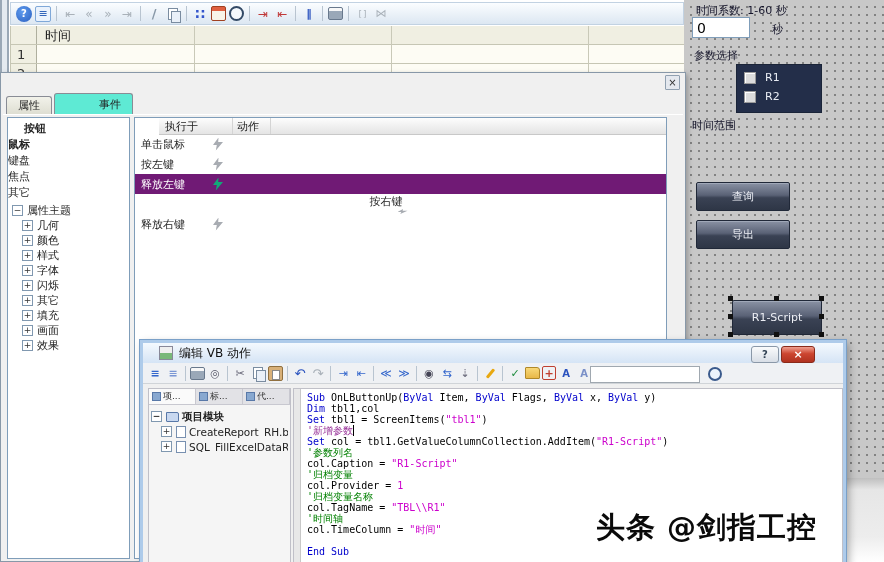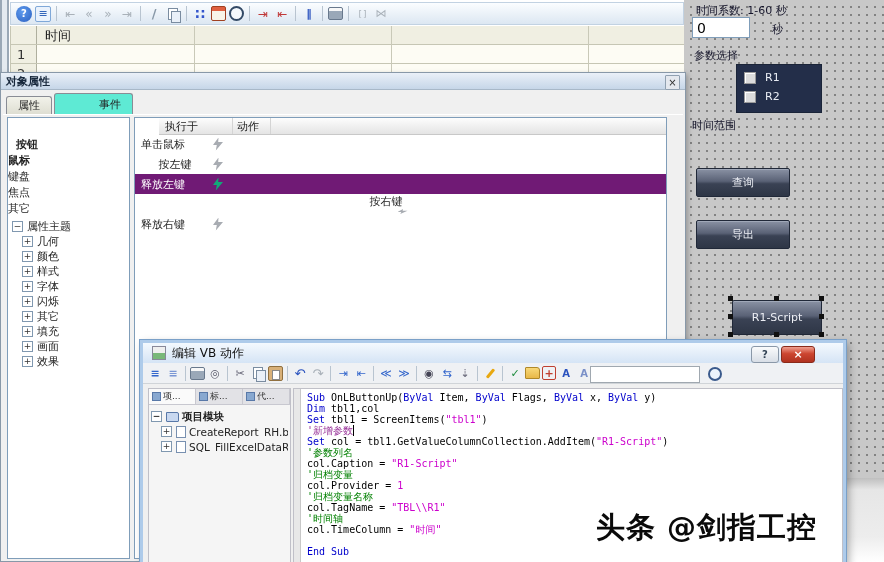--- a/index.html
+++ b/index.html
@@ -73,21 +73,21 @@
                display:flex;align-items:center;justify-content:center;font-size:10px;color:#333;border-radius:1px;}
   .props-tabs{position:absolute;left:5px;top:21px;display:flex;align-items:flex-end;height:20px;}
   .ptab{height:17px;padding:0 11px;display:flex;align-items:center;font-size:11px;color:#222;
         background:linear-gradient(#F2F2EA,#DEDED2);border:1px solid #898C95;border-bottom:none;
         border-radius:3px 3px 0 0;margin-right:2px;}
   .ptab.active{background:#5eead4;height:20px;z-index:2;padding-left:44px;}
   .props-body{position:absolute;left:2px;top:41px;right:2px;bottom:2px;border-top:1px solid #FFF;}
   .tree-panel{position:absolute;left:4px;top:2px;width:123px;bottom:0;background:#FFF;border:1px solid #7F9DB9;
               overflow:hidden;box-sizing:border-box;}
   .titem{height:16px;display:flex;align-items:center;font-size:11px;color:#222;white-space:nowrap;}
-  .t-root{padding-left:8px;font-weight:bold;margin-top:18px;}
+  .t-root{padding-left:16px;font-weight:bold;margin-top:2px;}
   .lvl1{}
   .lvl1.bold{font-weight:bold;}
   .t-group{padding-left:4px;margin-top:2px;}
   .lvl2{padding-left:14px;height:15px;}
   .xb{display:inline-flex;width:9px;height:9px;border:1px solid #8098B0;background:#FFF;font-size:9px;line-height:7px;
       align-items:center;justify-content:center;color:#333;margin-right:4px;flex:0 0 auto;box-sizing:content-box;}
   .list-panel{position:absolute;left:131px;top:2px;width:533px;bottom:0;background:#FFF;border:1px solid #7F9DB9;
               overflow:hidden;box-sizing:border-box;}
   .list-hdr{position:absolute;left:0;top:0;width:100%;height:16px;background:linear-gradient(#FDFDFD,#E4E4E4);
             border-bottom:1px solid #C8C8C8;display:flex;margin-left:24px;}
@@ -97,21 +97,21 @@
   .erow{position:absolute;left:0;width:100%;height:20px;display:flex;align-items:center;}
   .elabel{width:74px;padding-left:6px;box-sizing:border-box;font-size:11px;}
   .erow.sel{background:#701a75;color:#FFF;}
   .bolt{width:10px;height:13px;background:#A8ACB2;clip-path:polygon(55% 0,0 58%,38% 58%,28% 100%,100% 35%,52% 35%);margin-left:4px;}
   .erow.sel .bolt{background:#12A878;}
 
   
   .vb{left:140px;top:340px;width:706px;height:226px;background:#F0F0F0;border:3px solid #AECBEA;outline:1px solid #7AA0C8;
       box-sizing:border-box;box-shadow:3px 3px 8px rgba(0,0,0,0.3);}
   .vb-title{position:absolute;left:0;top:0;width:100%;height:20px;background:linear-gradient(#F4F9FE,#D5E4F5);
-            display:flex;align-items:center;padding-left:9px;box-sizing:border-box;font-size:12px;color:#111;gap:6px;}
+            display:flex;align-items:center;padding-left:16px;box-sizing:border-box;font-size:12px;color:#111;gap:6px;}
   .vb-app-icon{width:12px;height:12px;background:linear-gradient(#EFEFEF 50%,#79B879 50%);border:1px solid #889;flex:0 0 auto;}
   .vb-help{position:absolute;right:64px;top:3px;width:26px;height:15px;border-radius:3px;border:1px solid #8A98A8;
            background:linear-gradient(#FAFBFC,#D8DEE6);display:flex;align-items:center;justify-content:center;
            font-size:10px;font-weight:bold;color:#345;}
   .vb-close{position:absolute;right:28px;top:3px;width:32px;height:15px;border-radius:3px;border:1px solid #8A2A1A;
             background:linear-gradient(#F0A090,#CC4530 45%,#B03220);display:flex;align-items:center;justify-content:center;
             font-size:11px;font-weight:bold;color:#FFF;}
   .vb-toolbar{position:absolute;left:0;top:20px;width:100%;height:21px;background:#EFF1F4;border-bottom:1px solid #D0D4D8;
               display:flex;align-items:center;gap:2px;padding:0 4px;box-sizing:border-box;}
   .vb-combo{position:absolute;left:447px;top:23px;width:108px;height:15px;background:#FFF;border:1px solid #A0A8B0;}
@@ -227,40 +227,37 @@
         <div class="chkrow">
           <span class="chk"></span>
           <span class="chklbl">R1</span>
         </div>
         <div class="chkrow">
           <span class="chk"></span>
           <span class="chklbl">R2</span>
         </div>
       </div>
     <div class="clabel" style="left:8px;top:118px">时间范围</div>
-    <div class="cbtn" style="left:12px;top:168px">查询</div>
+    <div class="cbtn" style="left:12px;top:182px">查询</div>
     <div class="cbtn" style="left:12px;top:220px">导出</div>
     <div class="script-wrap">
       <div class="cbtn">R1-Script</div>
       <div class="handle" style="left:0;top:0"></div>
       <div class="handle" style="left:46px;top:0"></div>
       <div class="handle" style="left:91px;top:0"></div>
       <div class="handle" style="left:0;top:18px"></div>
       <div class="handle" style="left:91px;top:18px"></div>
       <div class="handle" style="left:0;top:36px"></div>
       <div class="handle" style="left:46px;top:36px"></div>
       <div class="handle" style="left:91px;top:36px"></div>
     </div>
   </div>
   <div class="abs canvas-bottom"></div>
 
   <div class="abs props">
-    <div class="props-title">
-      <span>对象属性</span>
-    </div>
     <div class="props-close">×</div>
     <div class="props-tabs">
         <div class="ptab">属性</div>
         <div class="ptab active">事件</div>
       </div>
     <div class="props-body">
       <div class="tree-panel">
         <div class="titem t-root">按钮</div>
         <div>
             <div class="titem lvl1 bold">鼠标</div>
@@ -314,21 +311,21 @@
       <div class="list-panel">
         <div class="list-hdr">
             <div class="ecol c0">执行于</div>
             <div class="ecol c1">动作</div>
           </div>
         <div>
             <div class="erow" style="top: 16px;">
               <span class="elabel">单击鼠标</span>
               <span class="bolt"></span>
             </div>
-            <div class="erow" style="top: 36px; text-align: center;">
+            <div class="erow" style="top: 36px;">
               <span class="elabel">按左键</span>
               <span class="bolt"></span>
             </div>
             <div class="erow sel" style="top: 56px;">
               <span class="elabel">释放左键</span>
               <span class="bolt"></span>
             </div>
             <div class="erow" style="top: 76px; flex-direction: column;">
               <span class="elabel">按右键</span>
               <span class="bolt"></span>

